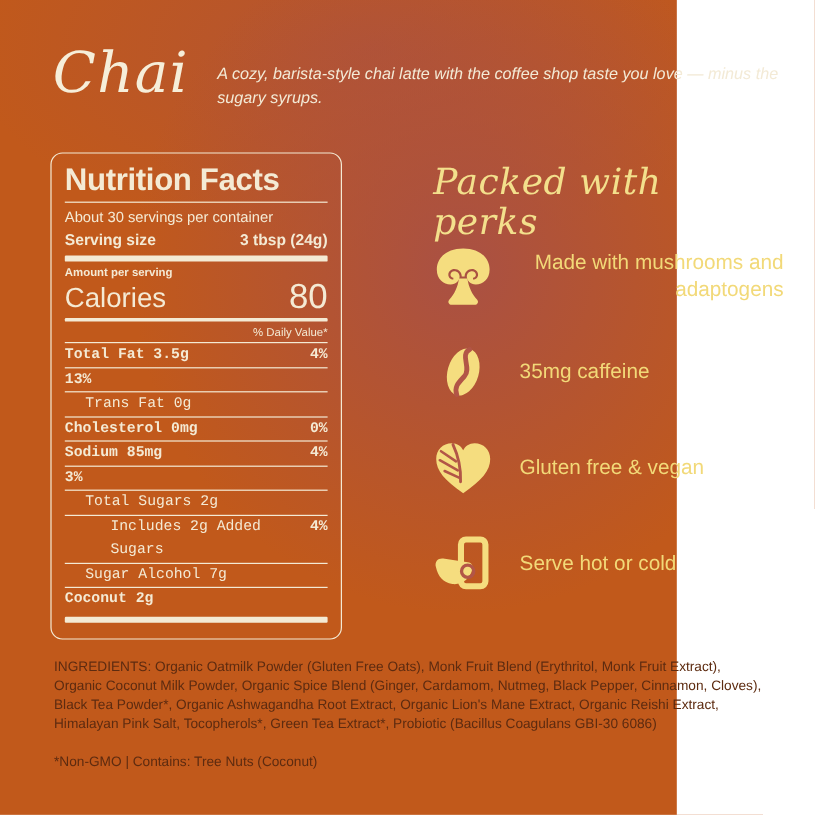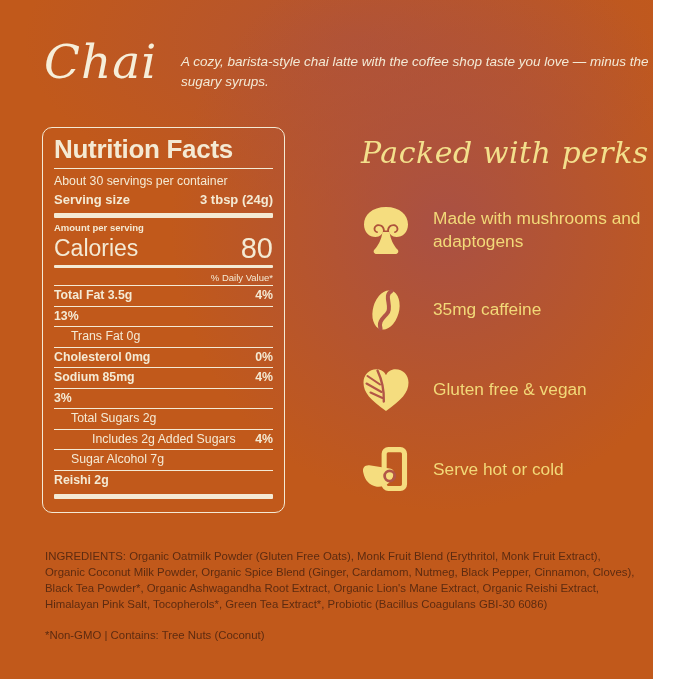--- a/index.html
+++ b/index.html
@@ -3,21 +3,21 @@
 <meta charset="utf-8">
 <style>
   html,body{margin:0;padding:0;}
   *{box-sizing:border-box;}
   body{
     width:679px;height:679px;
     font-family:"Liberation Sans", sans-serif;
     overflow:hidden;
   }
   .canvas{
-    position:relative;width:653px;height:679px;
+    position:relative;width:564px;height:679px;
     background:
       radial-gradient(ellipse 380px 400px at 68% 33%, rgba(168,80,70,0.95) 0%, rgba(168,80,70,0) 72%),
       radial-gradient(ellipse 480px 240px at 55% 6%, rgba(168,80,70,0.55) 0%, rgba(168,80,70,0) 70%),
       #c1591b;
     padding-left: 12px;
   }
   
   .brand-name{
     position:absolute;left:44px;top:38px;
     font-family:"DejaVu Serif", serif;font-style:italic;
@@ -40,37 +40,37 @@
   .nf-bar{height:5px;background:#f4ead4;border-radius:1px;margin:4px 0;}
   .nf-bar.thin{height:3.5px;margin:3px 0;}
   .nf-amount{font-size:9.5px;font-weight:700;line-height:12px;margin-top:1px;}
   .nf-calrow{display:flex;justify-content:space-between;align-items:flex-end;line-height:28px;}
   .nf-calrow .cal-label{font-size:23px;font-weight:500;}
   .nf-calrow .cal-value{font-size:29px;font-weight:500;}
   .nf-dvhead{font-size:9.5px;text-align:right;line-height:14px;font-weight:500;}
   .nf-rows{margin-top:0;}
   .nf-row{
     display:flex;justify-content:space-between;
-    font-size:12.3px;line-height:19.5px;border-top:1px solid #f4ead4;
+    font-size:12.3px;line-height:19.5px;border-top:1px solid #f4ead4;font-family:Liberation Mono, monospace;
   }
   .nf-row .lbl{font-weight:400;}
   .nf-row.b .lbl{font-weight:700;}
   .nf-row.i1 .lbl{padding-left:17px;}
   .nf-row.i2 .lbl{padding-left:38px;}
   .nf-row .dv{font-weight:700;}
   .nf-footnote{font-size:8.7px;line-height:1.28;font-weight:500;margin-top:3px;}
   
   .perks-heading{
     position:absolute;left:361px;top:136px;
     font-family:"DejaVu Serif", serif;font-style:italic;
     font-size:30px;color:#f3e08c;letter-spacing:0.5px;line-height:1.1;
   }
   .perks-list{
     position:absolute;left:361px;top:205px;width:300px;
-    display:flex;flex-direction:column;gap:30px;
+    display:flex;flex-direction:column;gap:30px;text-align:right;
   }
   .perk-item{display:flex;align-items:center;gap:22px;}
   .perk-icon{width:50px;height:50px;flex:0 0 50px;}
   .perk-text{font-size:17.3px;line-height:1.35;color:#f2d978;font-weight:500;max-width:220px;}
   
   .ingredients-block{
     position:absolute;left:45px;top:549px;width:597px;
     color:#5d2b10;font-size:11.4px;line-height:1.4;font-weight:500;
   }
   .allergen-note{margin-top:15px;}
@@ -128,21 +128,21 @@
         </div>
       <div class="nf-row i2">
           <span class="lbl">Includes 2g Added Sugars</span>
           <span class="dv">4%</span>
         </div>
       <div class="nf-row i1">
           <span class="lbl">Sugar Alcohol 7g</span>
           <span class="dv"></span>
         </div>
       <div class="nf-row b">
-          <span class="lbl">Reishi 2g</span>
+          <span class="lbl">Coconut 2g</span>
           <span class="dv"></span>
         </div>
     </div>
     <div class="nf-bar"></div>
   </div>
 
   <div class="perks-heading">Packed with perks</div>
 
   <div class="perks-list">
 

